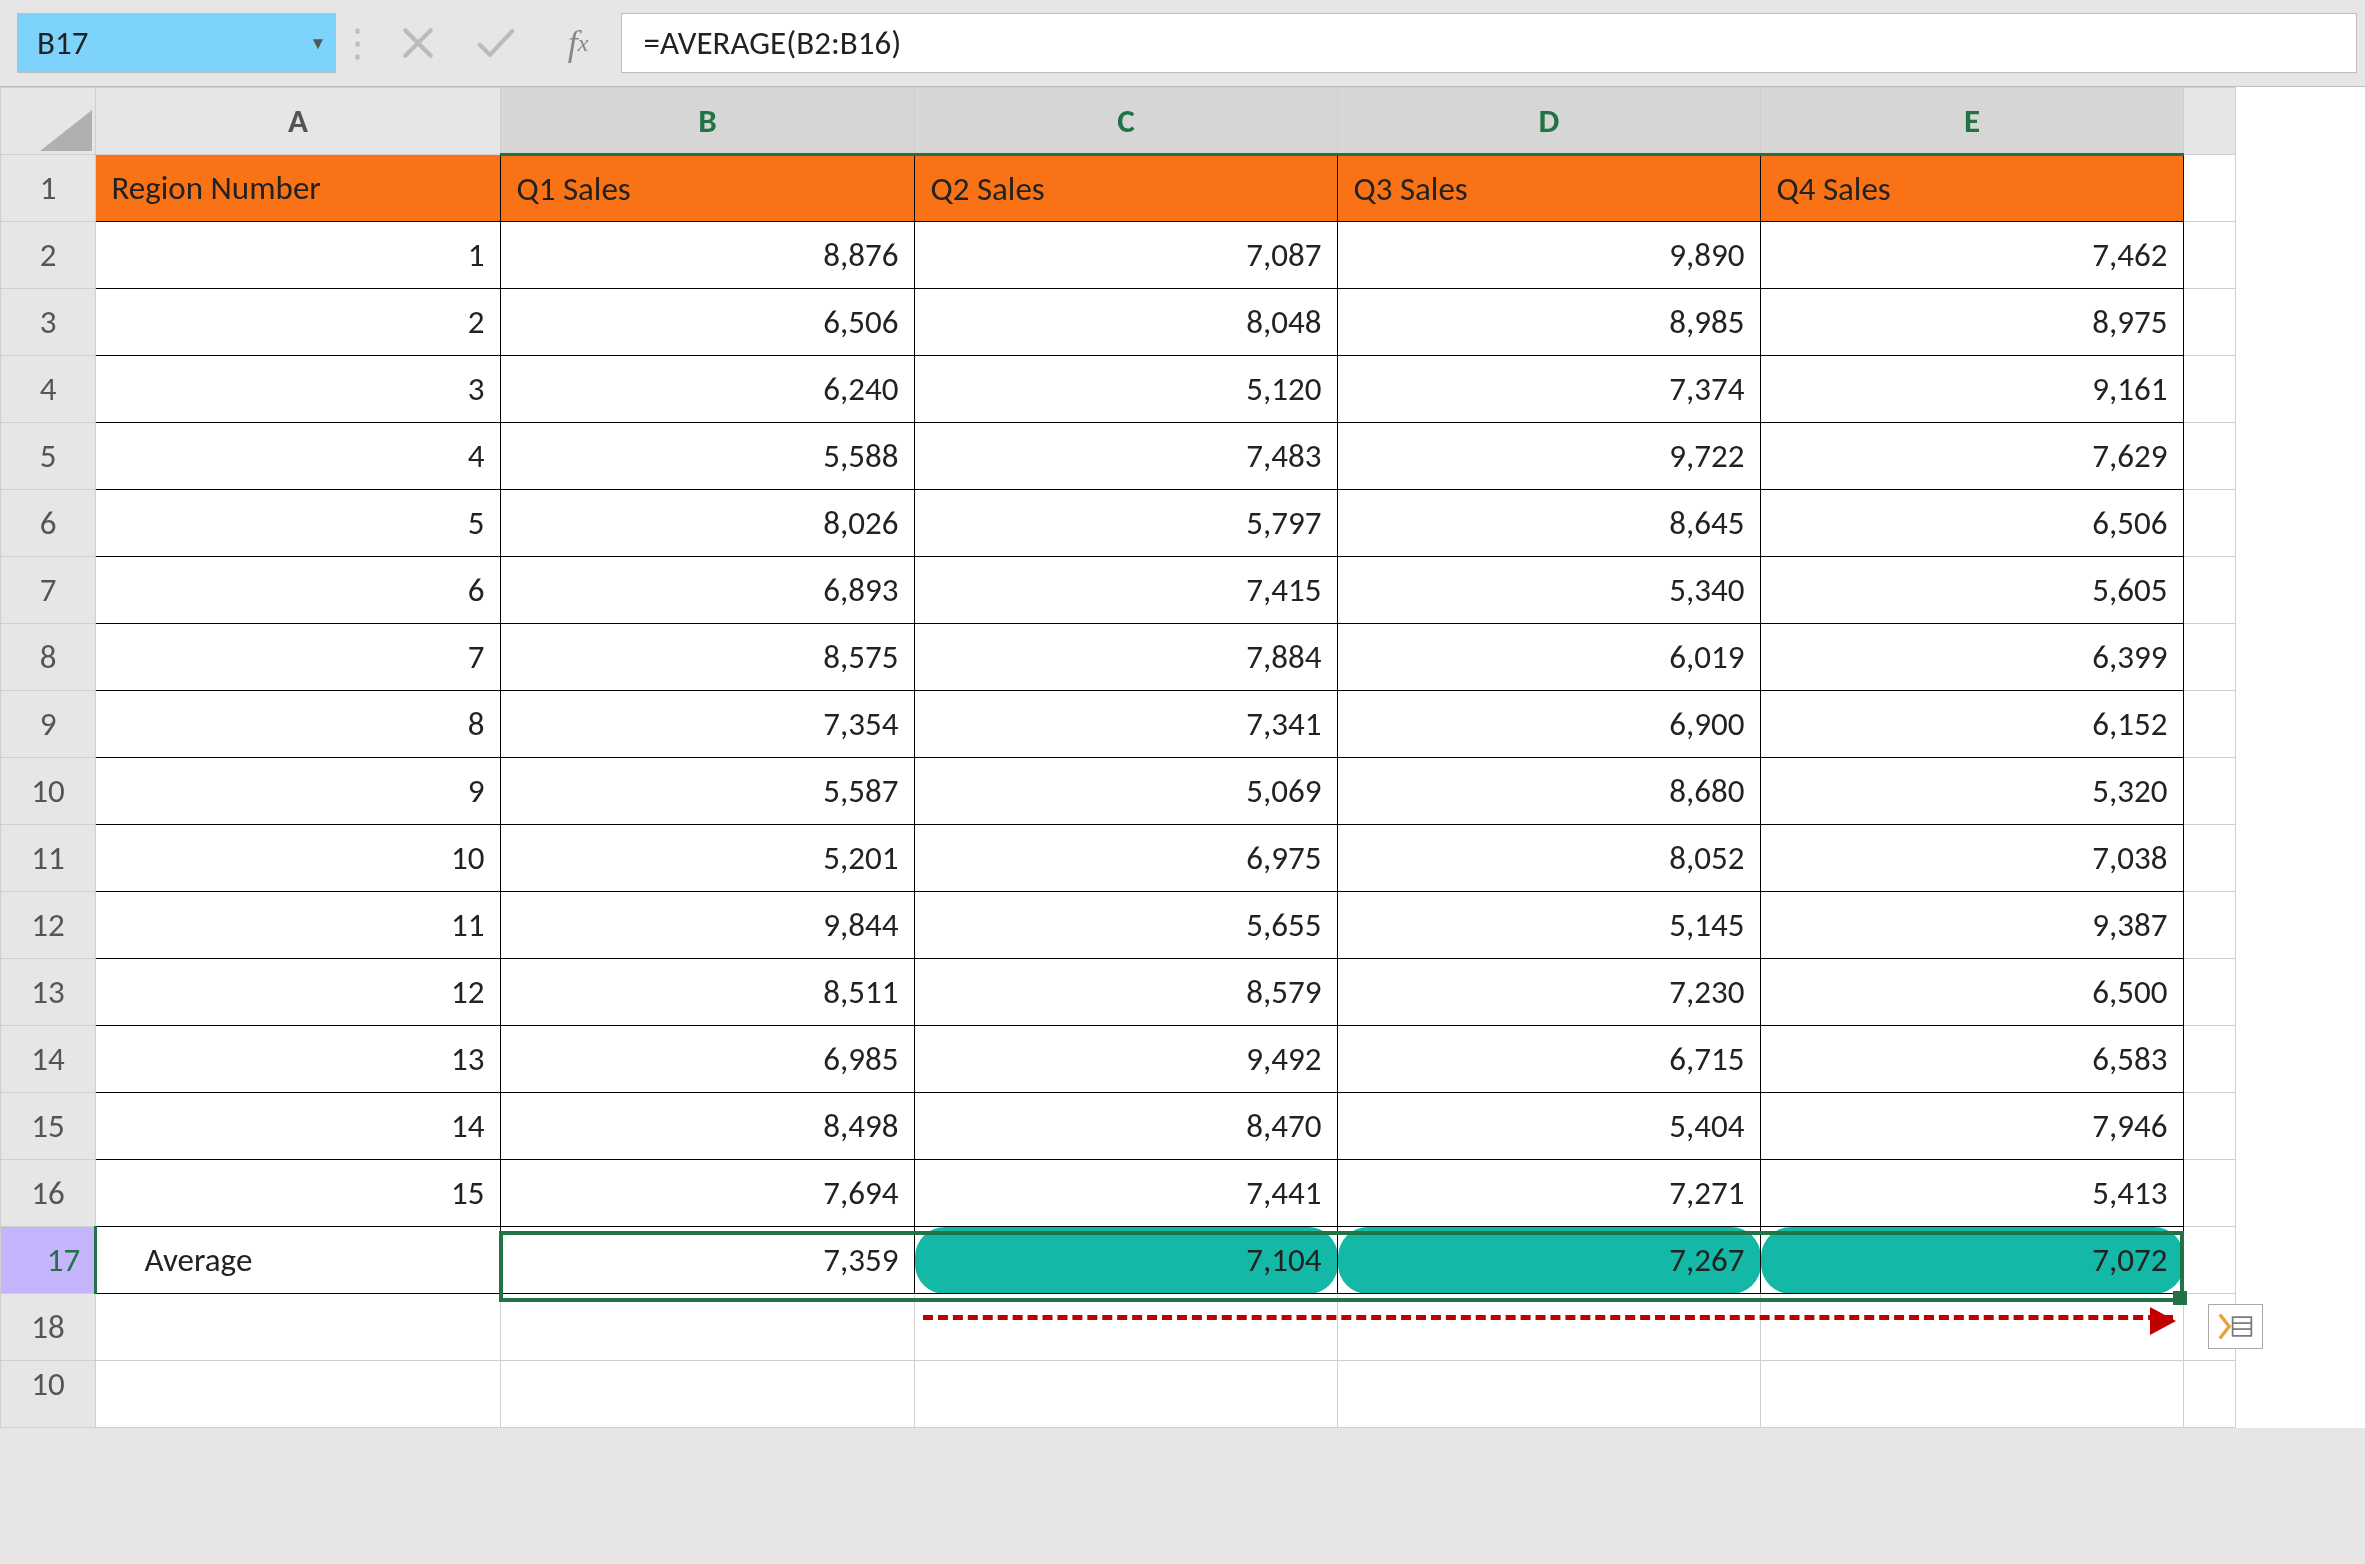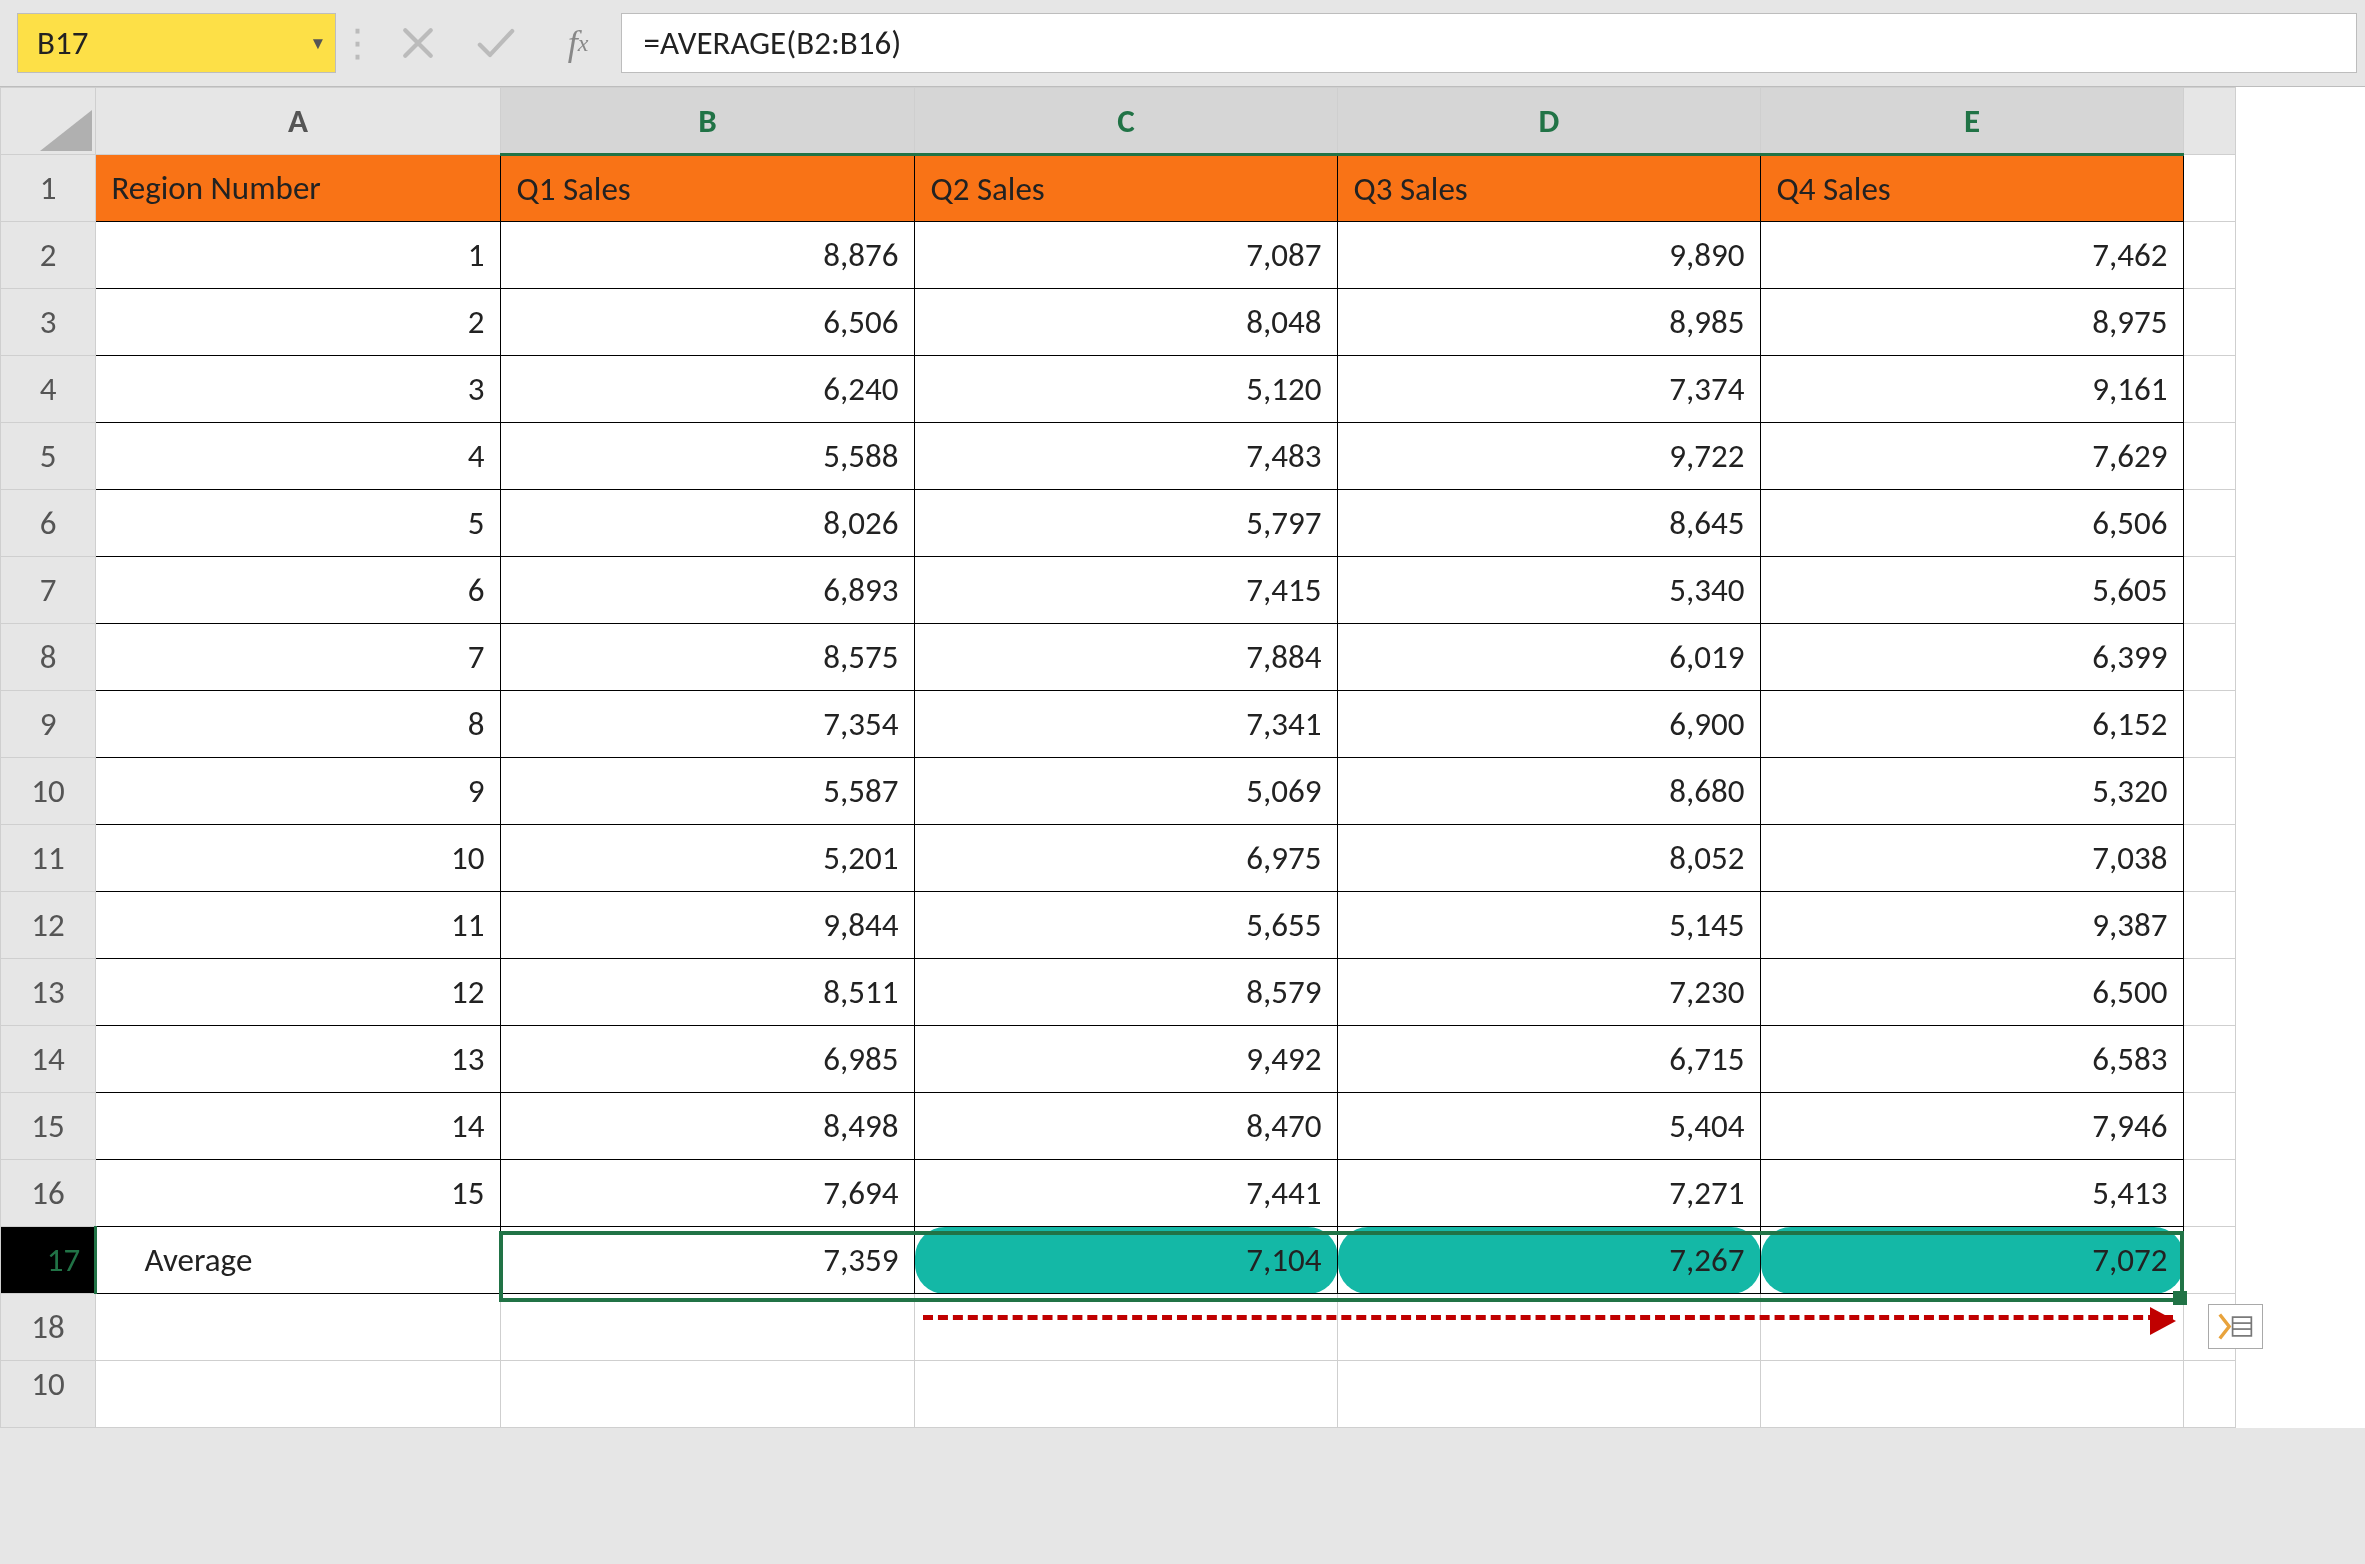--- a/index.html
+++ b/index.html
@@ -18,21 +18,21 @@
   .formula-row {
     display: flex;
     align-items: center;
     height: 86px;
     padding: 0 8.6px 0 17px;
     box-sizing: border-box;
   }
   .name-box {
     width: 319px;
     height: 60px;
-    background: #fde047;
+    background: #7dd3fc;
     border: 1.7px solid #bdbdbd;
     display: flex;
     align-items: center;
     padding: 0 8.6px 0 19px;
     box-sizing: border-box;
     font-size: 33px;
   }
   .name-box .dd {
     margin-left: auto;
     color: #555;
@@ -129,21 +129,21 @@
   
   .row-head {
     background: #e6e6e6;
     text-align: center;
     font-size: 33px;
     color: #555;
     width: 95px;
     border-right: 1.7px solid #bdbdbd;
   }
   .row-head.sel {
-    background: #000000;
+    background: #c4b5fd;
     border-right: 3.4px solid #217346;
     color: #217346;
     padding-left: 32px;
   }
 
   
   .cA { width: 405px; }
   .cB { width: 414px; }
   .cC { width: 423px; }
   .cD { width: 423px; }

